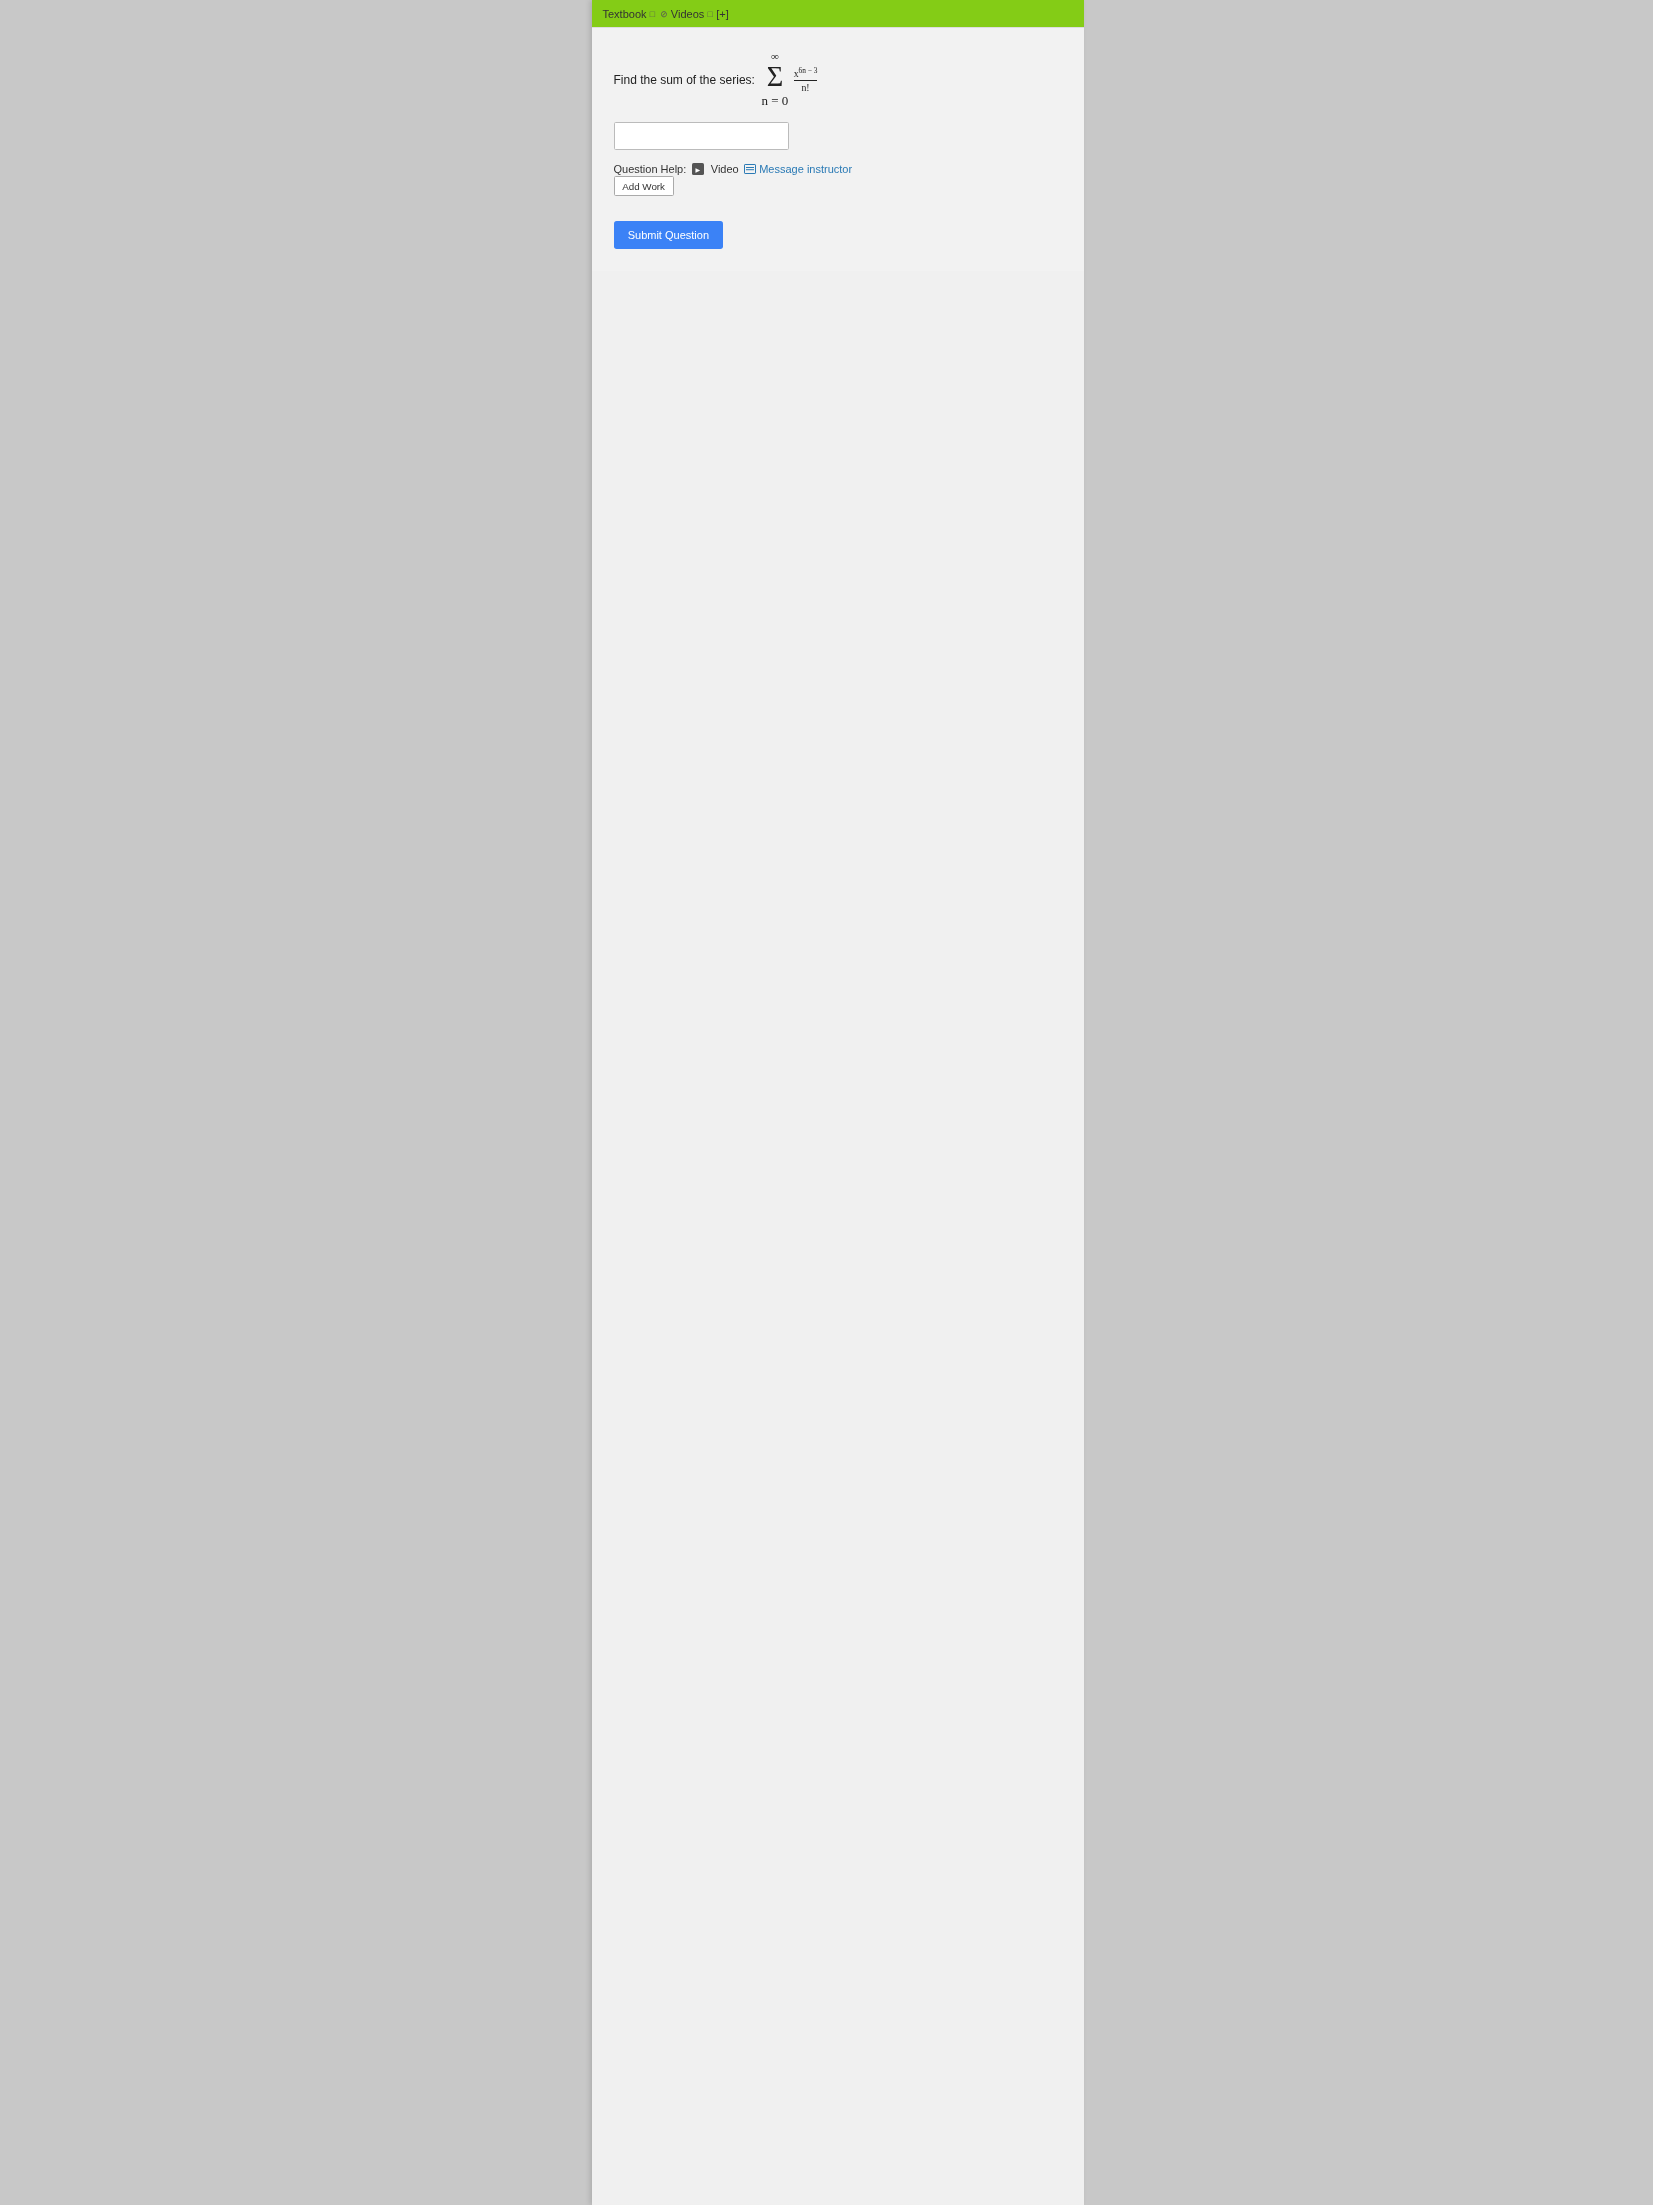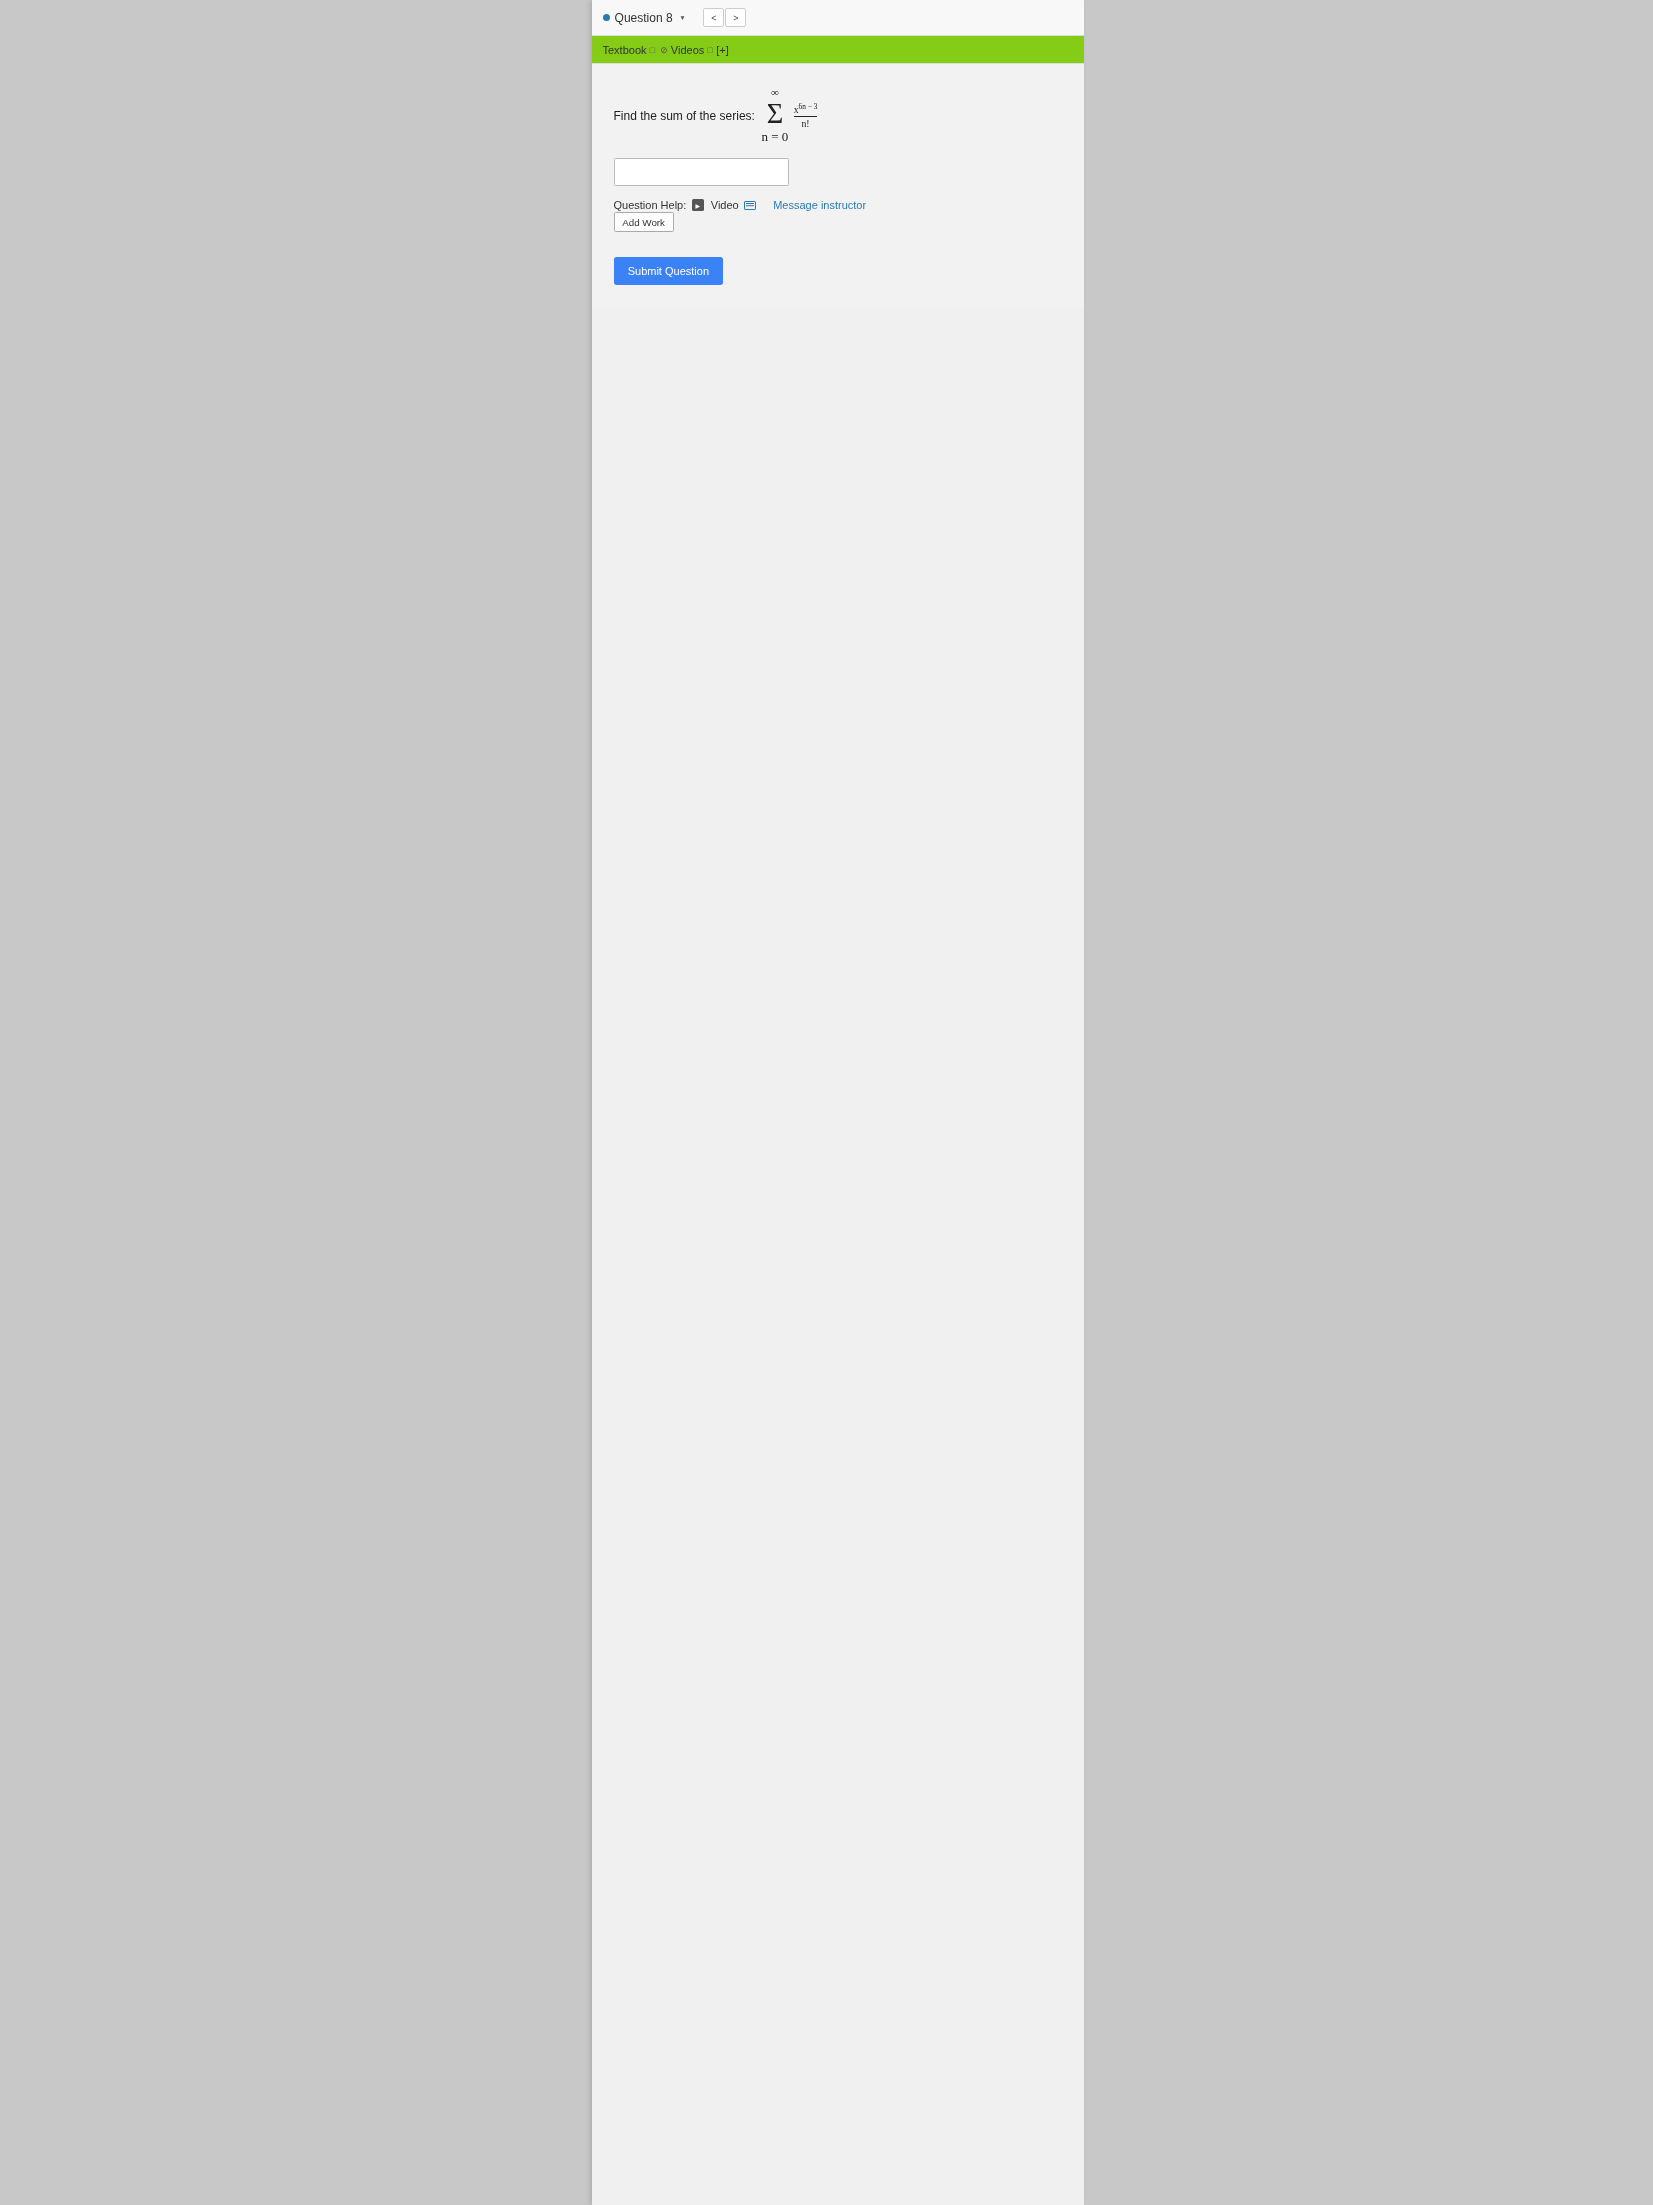--- a/index.html
+++ b/index.html
@@ -228,21 +228,21 @@
       display: flex;
       align-items: center;
       justify-content: center;
       color: white;
       font-size: 6px;
     }
 
     .help-message {
       display: flex;
       align-items: center;
-      gap: 17px;
+      gap: 3px;
       color: #2a7ab5;
       cursor: pointer;
       text-decoration: none;
     }
 
     .message-icon {
       width: 12px;
       height: 9.8px;
       border: 1.1px solid #2a7ab5;
       border-radius: 1.1px;
@@ -292,31 +292,20 @@
     sup {
       font-size: 0.75em;
       vertical-align: super;
     }
   </style>
 </head>
 <body>
 
 <div class="page-container">
 
-  <div class="top-nav">
-    <div class="question-label">
-      <span class="question-dot"></span>
-      <span>Question 8</span>
-      <span class="dropdown-arrow">▼</span>
-    </div>
-    <div class="nav-buttons">
-      <button class="nav-btn">&lt;</button>
-      <button class="nav-btn">&gt;</button>
-    </div>
-  </div>
 
   <div class="tab-bar">
     <div class="tab-item">
       <span>Textbook</span>
       <span class="tab-icon">□</span>
     </div>
     <div class="tab-item">
       <span class="tab-icon">⊘</span>
       <span>Videos</span>
       <span class="tab-icon">□</span>

